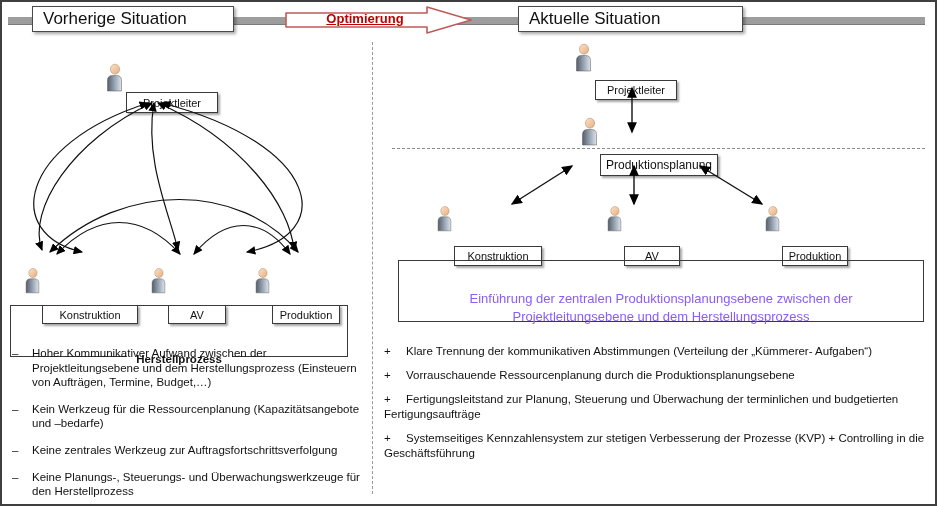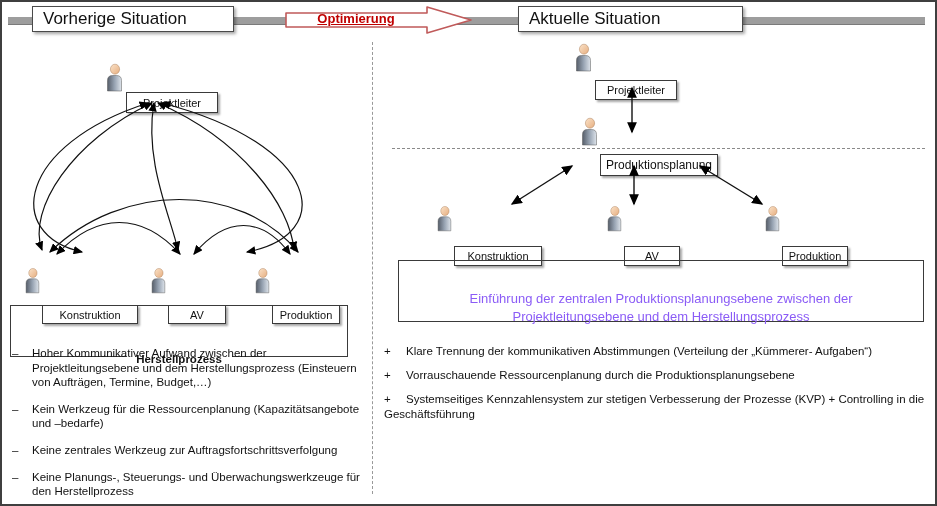--- a/index.html
+++ b/index.html
@@ -7,21 +7,21 @@
   .abs{position:absolute;}
   .connector-bar{left:6px;top:15px;width:917px;height:7px;background:#9d9d9d;border-bottom:1px solid #7a7a7a;}
   .titlebox{background:#fff;border:1px solid #4a4a4a;box-shadow:2px 2px 3px rgba(0,0,0,0.35);display:flex;align-items:center;padding-left:10px;font-size:17px;color:#111;box-sizing:border-box;}
   .labelbox{background:#fff;border:1px solid #3a3a3a;box-shadow:2px 2px 2px rgba(0,0,0,0.35);display:flex;align-items:center;justify-content:center;font-size:11px;color:#111;box-sizing:border-box;margin-top:16px;}
   .divider-v{left:370px;top:40px;height:452px;width:0;border-left:1px dashed #999;}
   .dash-h{left:390px;top:146px;width:533px;height:0;border-top:1px dashed #8a8a8a;}
   .groupbox{left:8px;top:264px;width:338px;height:52px;border:1px solid #3a3a3a;background:transparent;box-sizing:border-box;margin-top:39px;}
   .grouplabel{position:absolute;left:50%;bottom:-9px;transform:translateX(-50%);background:#fff;padding:0 10px;font-size:11.5px;font-weight:bold;color:#111;white-space:nowrap;}
   .summarybox{left:396px;top:258px;width:526px;height:62px;border:1px solid #3a3a3a;display:flex;align-items:center;justify-content:center;text-align:center;box-sizing:border-box;}
   .summarybox .stext{font-size:13px;max-width:480px;line-height:1.35;color:#8b5cf6;margin-top:33px;}
-  .opt-label{left:282px;top:9px;width:144px;text-align:center;font-size:13px;font-weight:bold;color:#c00000;text-decoration:underline;}
+  .opt-label{left:291px;top:9px;width:144px;text-align:center;font-size:13px;font-weight:bold;color:#c00000;text-decoration:underline;}
   .lbullets{left:10px;top:344px;width:352px;}
   .lbullet{display:flex;margin-bottom:12px;font-size:11.5px;line-height:1.27;color:#111;}
   .lmark{width:20px;flex:0 0 20px;}
   .ltext{flex:1;}
   .rbullets{left:382px;top:342px;width:548px;font-size:11.5px;line-height:1.3;color:#111;}
   .rbullet{margin-bottom:9px;}
   .rmark{display:inline-block;width:22px;}
   .person{overflow:visible;}
 </style>
 </head>
@@ -195,16 +195,17 @@
     <span>Produktion</span>
   </div>
 
   <div class="abs summarybox">
     <div class="stext">Einführung der zentralen Produktionsplanungsebene zwischen der Projektleitungsebene und dem Herstellungsprozess</div>
   </div>
 
   <div class="abs rbullets">
     <div class="rbullet"><span class="rmark">+</span><span>Klare Trennung der kommunikativen Abstimmungen  (Verteilung der „Kümmerer- Aufgaben“)</span></div>
     <div class="rbullet"><span class="rmark">+</span><span>Vorrauschauende Ressourcenplanung durch die Produktionsplanungsebene</span></div>
+    <div class="rbullet"><span class="rmark">+</span><span>Fertigungsleitstand zur Planung, Steuerung und Überwachung der terminlichen und budgetierten Fertigungsaufträge</span></div>
     <div class="rbullet"><span class="rmark">+</span><span>Systemseitiges Kennzahlensystem zur stetigen Verbesserung der Prozesse (KVP) + Controlling in die Geschäftsführung</span></div>
   </div>
 
 </div>
 
 </body></html>

